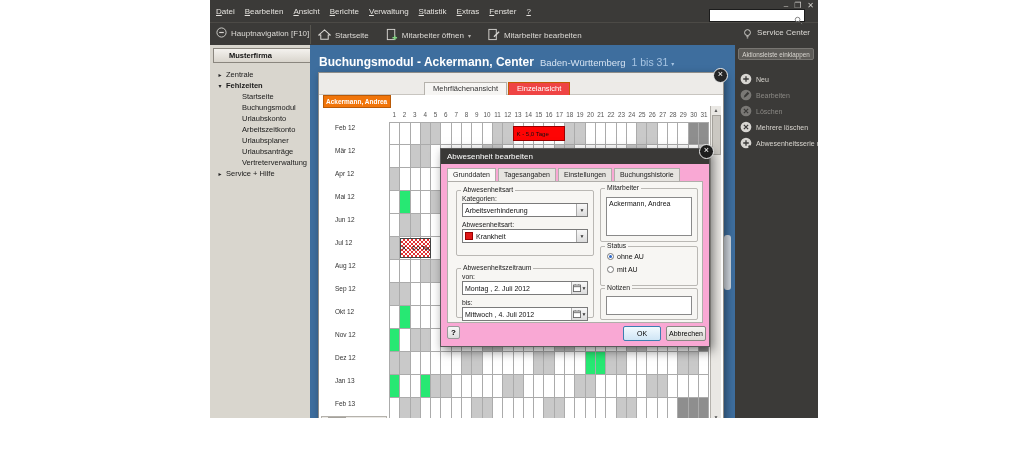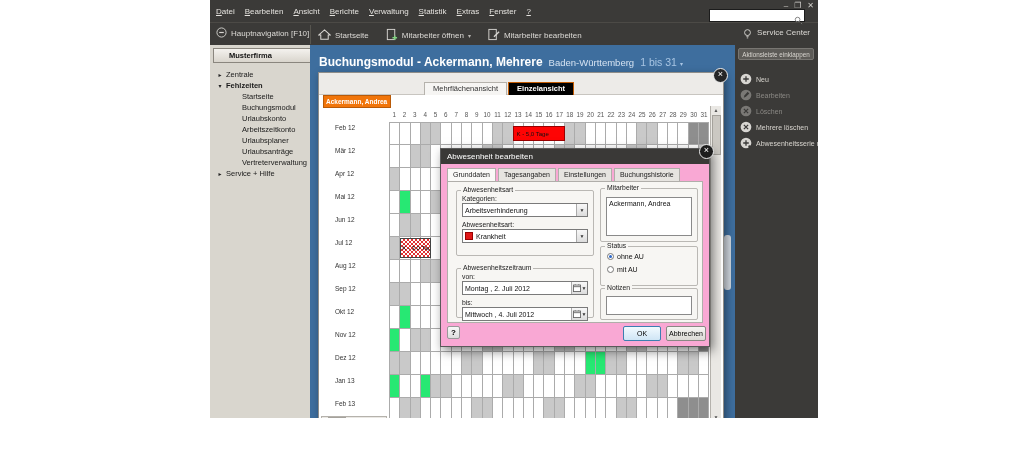--- a/index.html
+++ b/index.html
@@ -53,21 +53,21 @@
   .mod-title .caret{font-size:6px;}
   .scroll-thumb{position:absolute;left:414px;top:190px;width:7px;height:55px;background:#cdd4dc;border-radius:3px;}
 
   
   .inner-window{position:absolute;left:8px;top:27px;width:404px;height:365px;background:#ffffff;
                 border:1px solid #8f8d89;box-shadow:2px 3px 8px rgba(0,0,0,.4);}
   .iw-top{position:absolute;left:0;top:0;width:100%;height:21px;background:#EDEBE8;border-bottom:1px solid #c8c5c0;}
   .iw-tabs{position:absolute;left:105px;top:9px;display:flex;gap:1px;}
   .iw-tab{height:12px;line-height:12px;padding:0 8px;font-size:7.5px;background:#f6f5f3;
           border:1px solid #b5b2ac;border-bottom:none;color:#333;white-space:nowrap;}
-  .iw-tab.active{background:#000000;border-color:#c35c04;color:#fff;font-weight:bold;text-align:right;}
+  .iw-tab.active{background:#ef4444;border-color:#c35c04;color:#fff;font-weight:normal;text-align:right;}
   .iw-close{position:absolute;right:-5px;top:-5px;width:13px;height:13px;border-radius:50%;background:#262626;
             border:1px solid #f0f0f0;color:#fff;font-size:9px;line-height:11px;text-align:center;z-index:5;}
   .emp-header{position:absolute;left:4px;top:22px;width:62px;height:11px;background:#F1750A;
               border:1px solid #b85a08;color:#fff;font-size:6.5px;font-weight:bold;line-height:11px;
               padding:0 2px;white-space:nowrap;overflow:hidden;}
   .cal-day-header{position:absolute;left:70px;top:33px;width:320px;height:16px;display:flex;}
   .cal-day-header span{flex:1;text-align:center;font-size:6.3px;color:#555;line-height:18px;overflow:hidden;}
   .cal-rows{position:absolute;left:0;top:49px;width:391px;height:299px;}
   .cal-row{position:relative;height:23px;}
   .cal-month-label{position:absolute;left:16px;top:2px;font-size:6.5px;color:#333;}
@@ -279,21 +279,21 @@
           <div class="tree-item">
             <span class="tree-arrow">▸</span>
             <span>Service + Hilfe</span>
           </div>
         </div>
     </div>
     <button class="hnav-collapse">Hauptnavigation einklappen</button>
 
     <div class="main">
       <div class="mod-title">
-        <span class="t1">Buchungsmodul - Ackermann, Mehrere</span>
+        <span class="t1">Buchungsmodul - Ackermann, Center</span>
         <span class="t2">Baden-Württemberg</span>
         <span class="t3">
           <span>1 bis 31</span>
           <span class="caret">▾</span>
         </span>
       </div>
       <div class="scroll-thumb"></div>
 
       <div class="inner-window">
         <div class="iw-top"></div>

